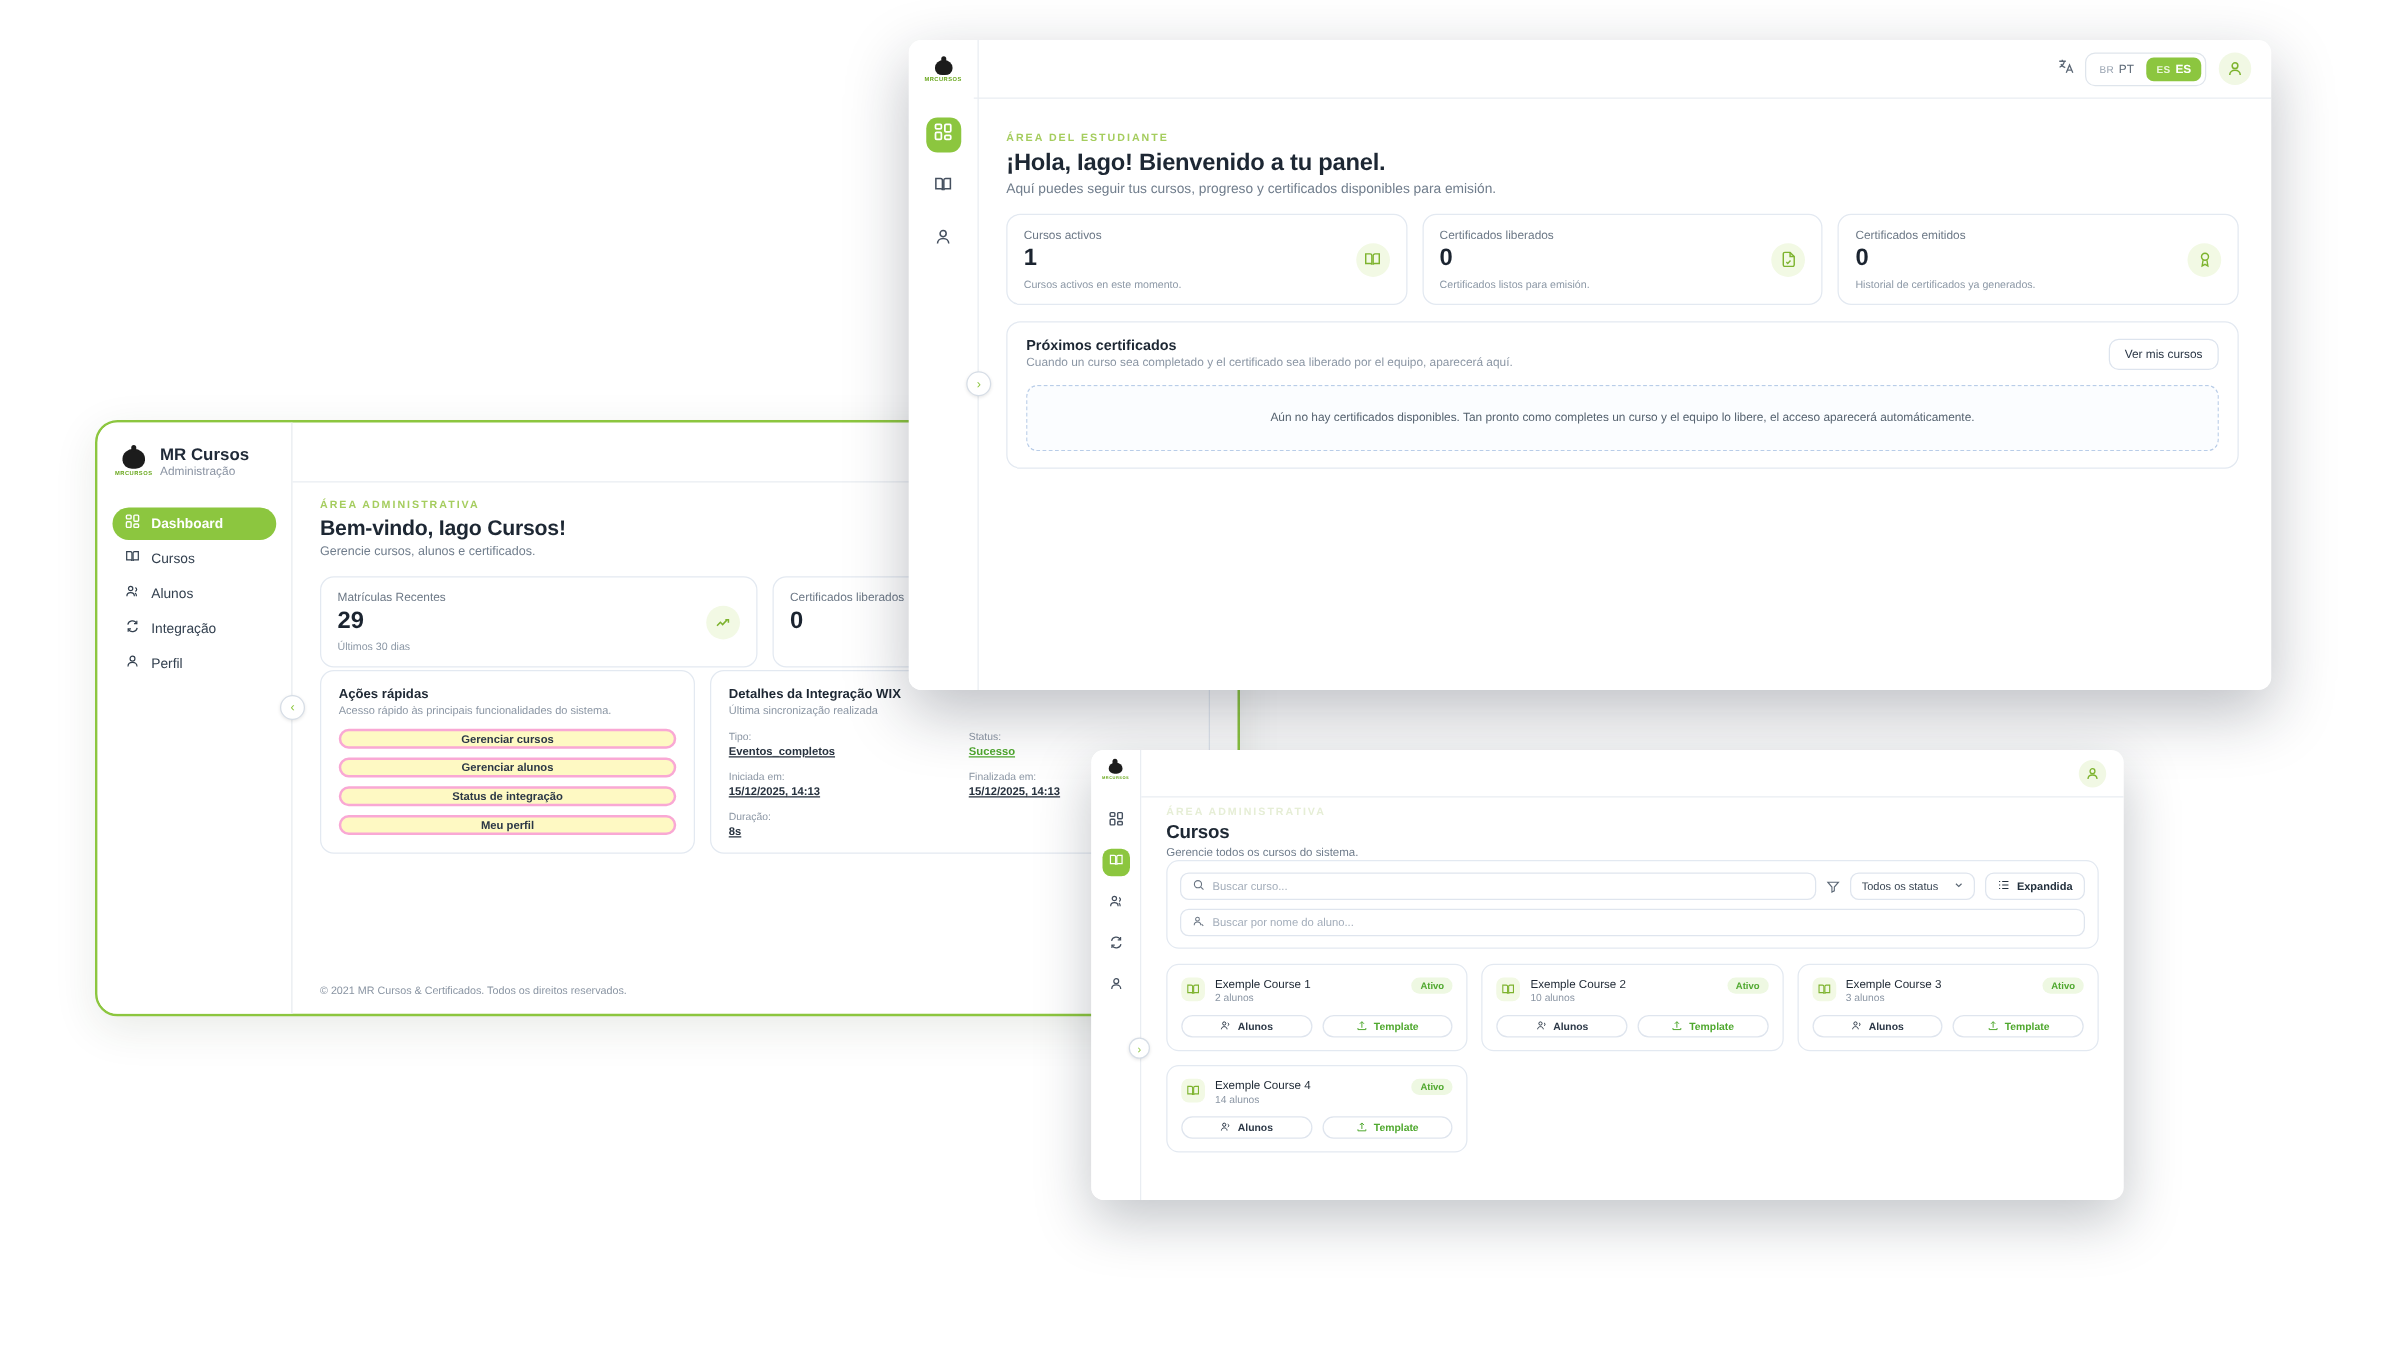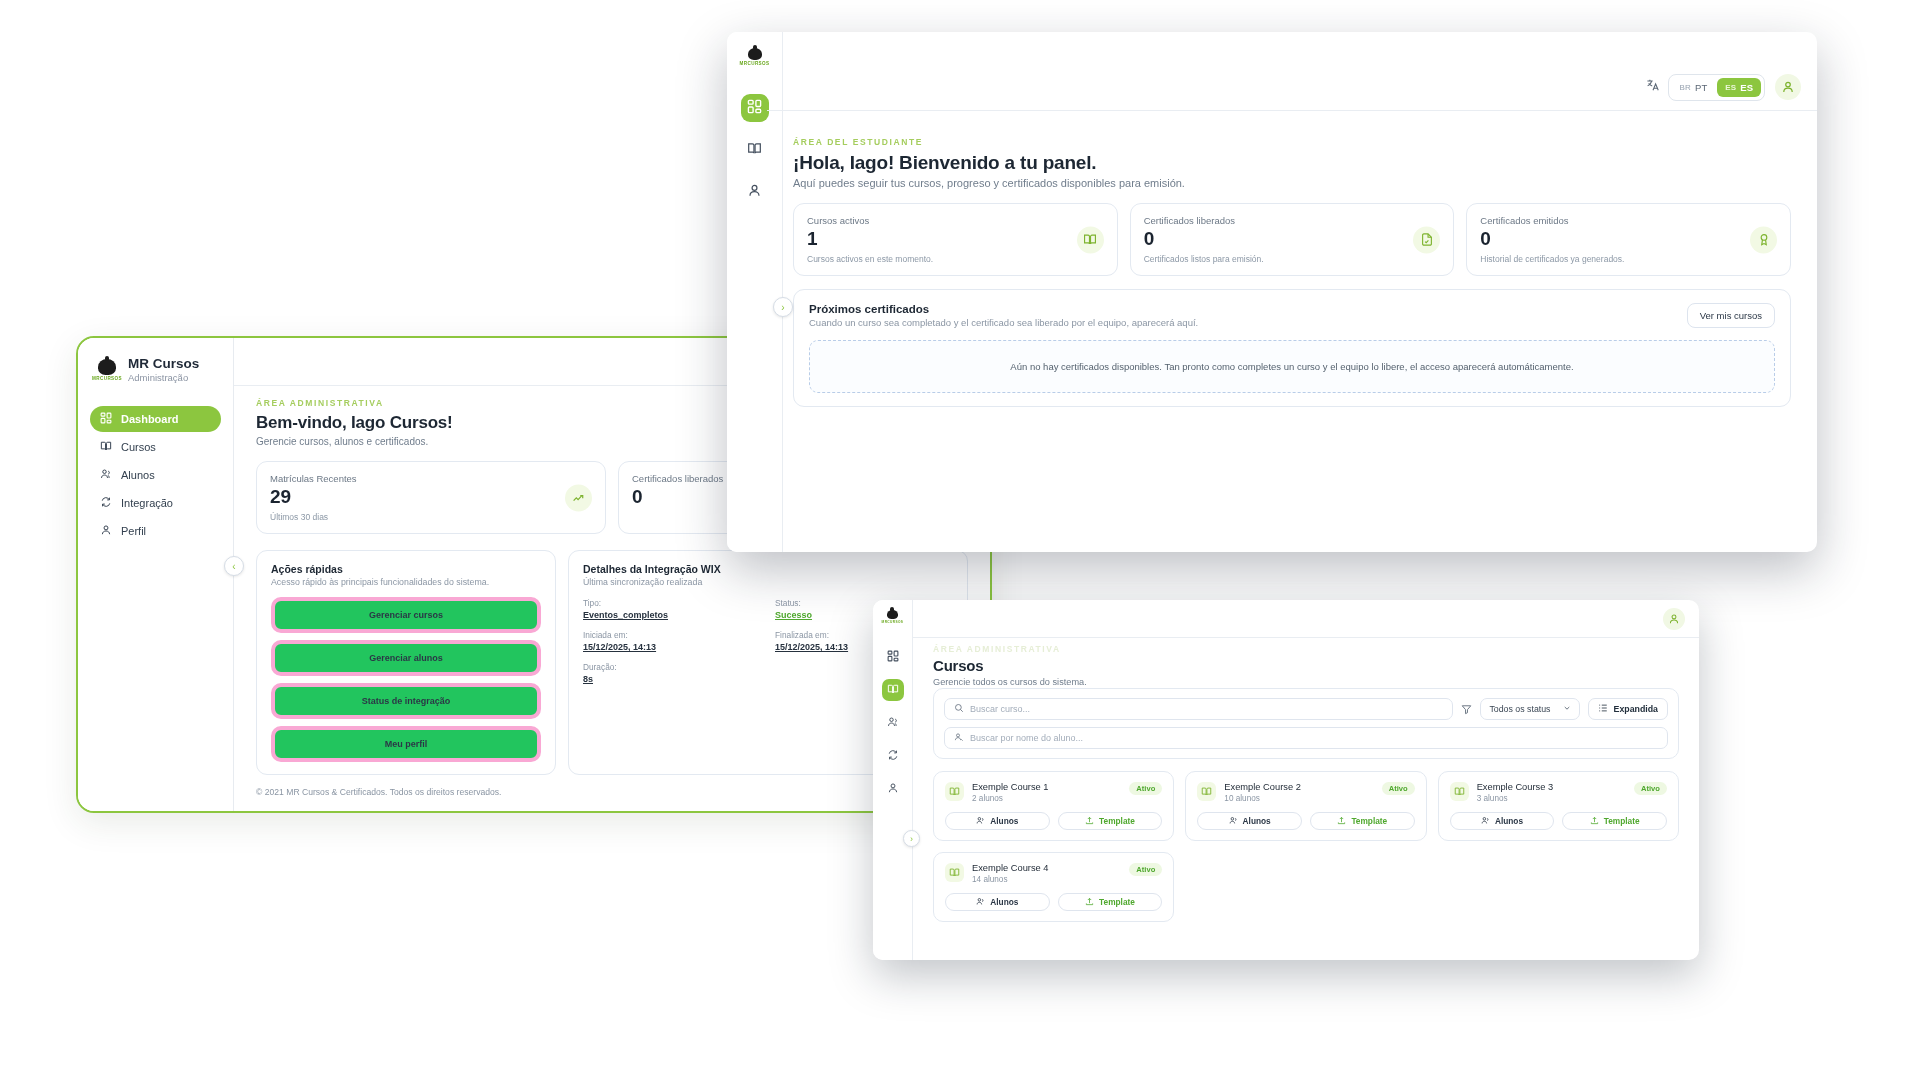--- a/index.html
+++ b/index.html
@@ -95,21 +95,21 @@
   .lang-opt.sel { background: #8CC63F; color: #fff; font-weight: 700; }
   .lang-opt.sel .cc { color:#eaf6d8; }
   .avatar-btn {
     width: 26px; height: 26px; border-radius: 50%; background: #f1f8e4;
     display: flex; align-items: center; justify-content: center; color: #7db32e; cursor:pointer;
   }
 
   
   .content { position: absolute; top: 0; right: 0; bottom: 0; }
   .c-admin { left: 156px; }
-  .c-rail  { left: 40px; margin-top: 32px; }
+  .c-rail  { left: 52px; }
   .page { padding: 18px 22px 0 22px; }
 
   .eyebrow { font-size: 8.5px; letter-spacing: 1.6px; color: #a5cd5e; font-weight: 700; }
   .eyebrow.faded { color: #e6eed6; }
   .h1 { font-size: 17px; font-weight: 700; color: #1d2733; margin-top: 5px; letter-spacing: -0.2px; }
   .h1.sm { font-size: 15px; }
   .sub { font-size: 10px; color: #707d8c; margin-top: 3px; }
 
   
   .stats { display: flex; gap: 12px; margin-top: 14px; }
@@ -120,27 +120,27 @@
   .stat .lab { font-size: 9.5px; color: #6c7886; }
   .stat .val { font-size: 19px; font-weight: 700; color: #1b2430; margin-top: 3px; line-height: 1; }
   .stat .hint { font-size: 8.5px; color: #8c98a6; margin-top: 6px; }
   .stat .ic {
     position: absolute; right: 13px; top: 50%; transform: translateY(-50%);
     width: 27px; height: 27px; border-radius: 50%; background: #f2f9e4;
     display: flex; align-items: center; justify-content: center; color: #7db32e;
   }
 
   
-  .panels { display: flex; gap: 12px; margin-top: 16px; justify-content: space-between; }
+  .panels { display: flex; gap: 12px; margin-top: 2px; justify-content: space-between; }
   .panel { border: 1px solid #e3e9f1; border-radius: 11px; background: #fff; padding: 12px 14px; }
   .p-title { font-size: 10.5px; font-weight: 700; color: #1d2733; }
   .p-sub { font-size: 8.8px; color: #8b96a4; margin-top: 2px; }
   .qbtns { margin-top: 10px; display: flex; flex-direction: column; gap: 7px; }
   .qbtn {
-    height: 36px; border: 4px solid #f9a8d4; border-radius: 10px; background: #22c55e;
+    height: 16px; border: 2px solid #f9a8d4; border-radius: 10px; background: #fef9c3;
     display: flex; align-items: center; justify-content: center;
     font-size: 9px; font-weight: 600; color: #2b3746; cursor: pointer;
   }
   .kv-grid { margin-top: 11px; display: grid; grid-template-columns: 1fr 1fr; gap: 10px 14px; }
   .kv .k { font-size: 8.3px; color: #8b96a4; }
   .kv .v { font-size: 9px; font-weight: 700; color: #26313e; margin-top: 2px; text-decoration: underline; }
   .kv .v.ok { color: #4fa82e; }
 
   .footer { position: absolute; left: 178px; bottom: 14px; font-size: 8.6px; color: #8a95a3; }
   .hr-thin { position: absolute; left: 156px; right: 0; top: 47px; height: 1px; background: #e9edf2; }

